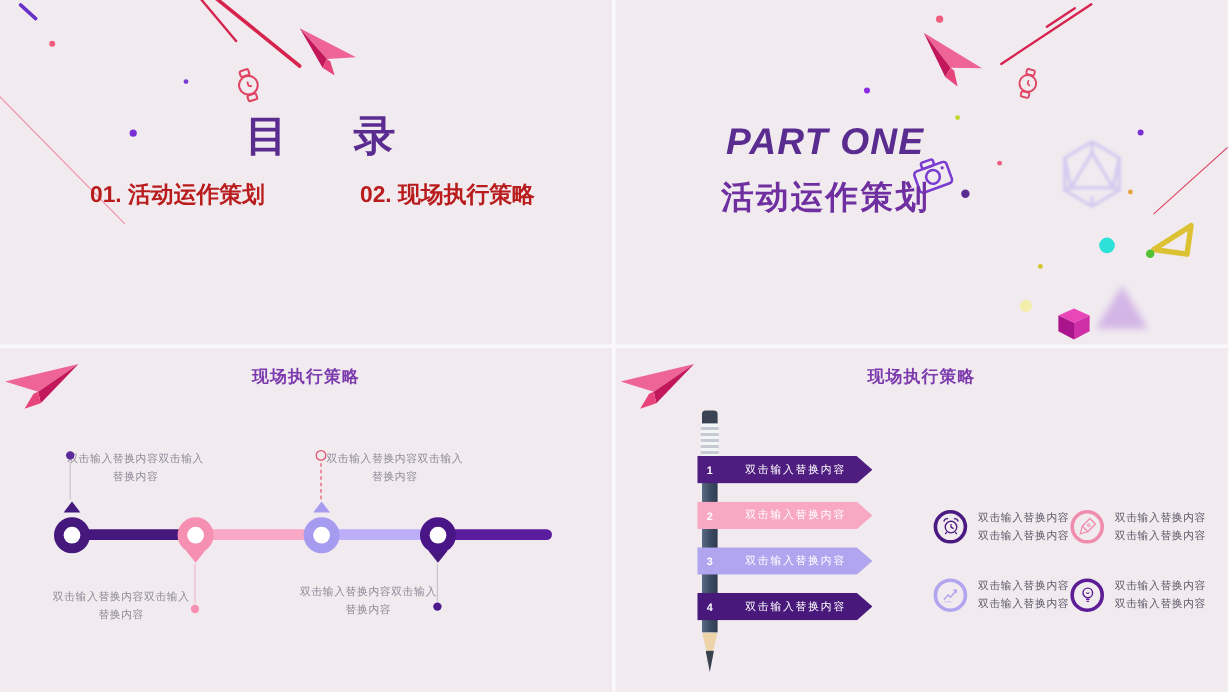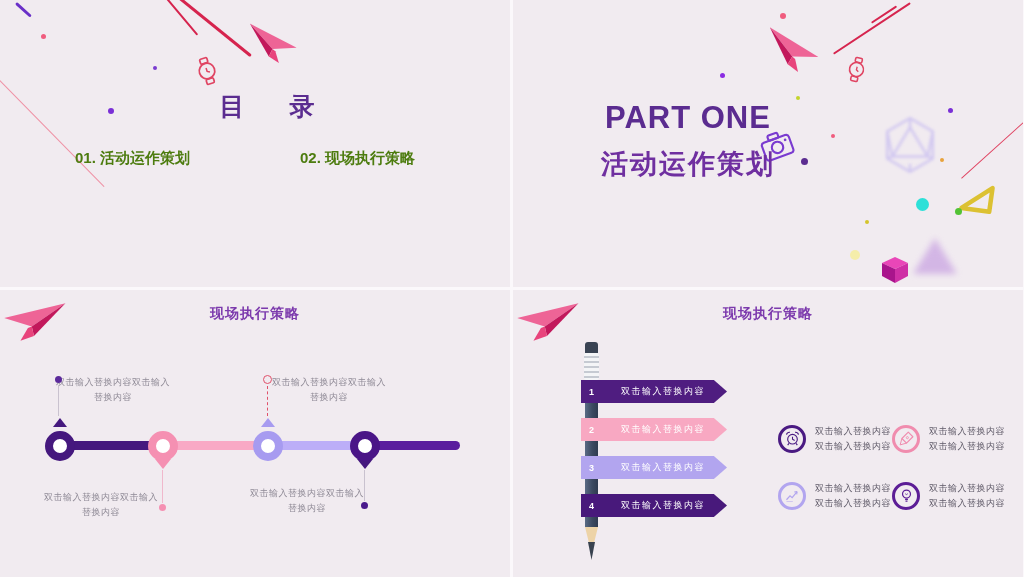--- a/index.html
+++ b/index.html
@@ -4,25 +4,25 @@
 <style>
   html,body{margin:0;padding:0;background:#fbf8fb;font-family:"Liberation Sans",sans-serif;}
   .deck{display:grid;grid-template-columns:510px 510px;grid-template-rows:287px 287px;gap:3px;width:1023px;height:577px;}
   .slide{position:relative;width:510px;height:287px;background:#f1ebf0;overflow:hidden;}
   .abs{position:absolute;}
   .dot{position:absolute;border-radius:50%;}
   .lineseg{position:absolute;height:2px;transform-origin:left top;border-radius:2px;}
 
   
   .toc-title{position:absolute;top:90px;left:0;width:100%;padding-left:34px;box-sizing:border-box;
-    text-align:center;font-size:25px;font-weight:700;color:#5b2c90;letter-spacing:10px;}
-  .toc-item{position:absolute;font-size:15px;font-weight:600;color:#4d7c0f;white-space:nowrap;}
-
-  
-  .p1-title{position:absolute;top:100px;left:92px;font-size:31px;font-weight:800;color:#5b2c90;letter-spacing:1px;}
+    text-align:center;font-size:35px;font-weight:700;color:#5b2c90;letter-spacing:10px;}
+  .toc-item{position:absolute;font-size:19px;font-weight:600;color:#b91c1c;white-space:nowrap;}
+
+  
+  .p1-title{position:absolute;top:100px;left:92px;font-size:31px;font-weight:800;color:#5b2c90;letter-spacing:1px;font-style:italic;}
   .p1-sub{position:absolute;top:146px;left:88px;font-size:27px;font-weight:600;color:#6f2fa0;letter-spacing:2px;}
   .p1-dot{position:absolute;top:158px;left:288px;width:7px;height:7px;border-radius:50%;background:#5b2c90;}
 
   
   .sec-title{position:absolute;top:15px;left:0;width:100%;text-align:center;
     font-size:14px;font-weight:700;color:#7c3aad;letter-spacing:1px;}
   .cap{position:absolute;width:122px;font-size:9px;line-height:1.7;color:#8f8a96;text-align:center;letter-spacing:.5px;}
 
   
   .tl-seg{position:absolute;top:151px;height:9px;}

